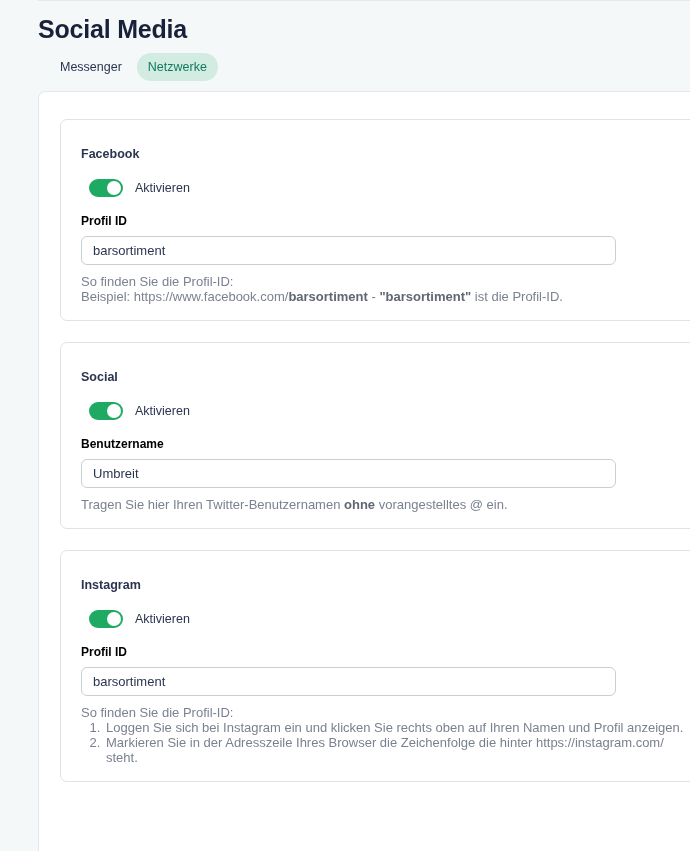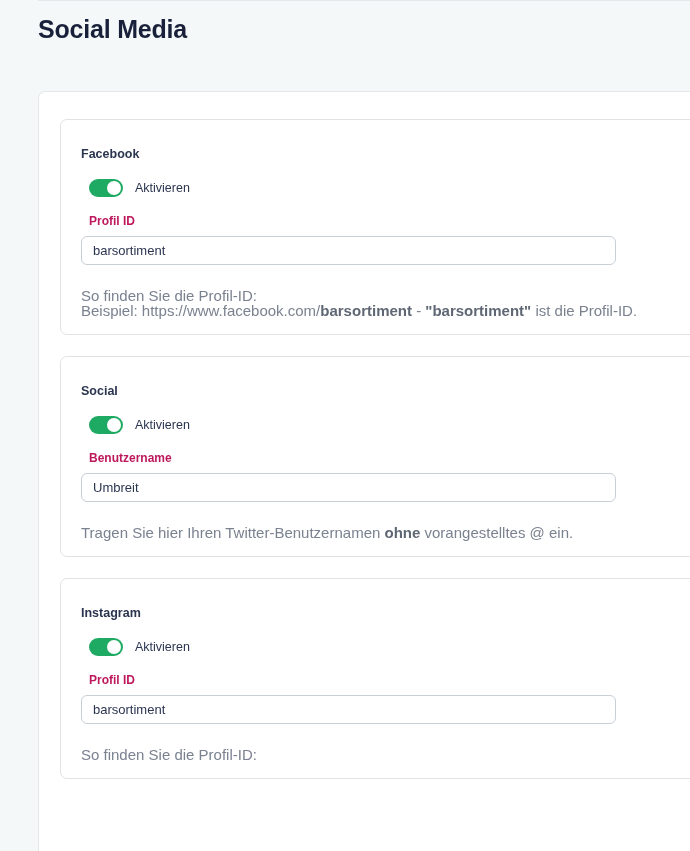--- a/index.html
+++ b/index.html
@@ -109,42 +109,42 @@
     background: #ffffff;
   }
   .toggle-label {
     font-size: 12.5px;
     color: #2b3550;
     line-height: 16px;
   }
   .field-label {
     font-size: 12px;
     font-weight: bold;
-    color: #be185d;
+    color: #000000;
     line-height: 15px;
-    margin: 0 0 7px 8px;
+    margin: 0 0 7px 0;
   }
   .text-input {
     display: block;
     width: 535px;
     height: 29px;
     padding: 5px 11px;
     font-family: "Liberation Sans", sans-serif;
     font-size: 13px;
     color: #2b3550;
     background: #ffffff;
     border: 1px solid #c9cfd6;
     border-radius: 6px;
     outline: none;
   }
   .help {
-    font-size: 15px;
+    font-size: 13px;
     line-height: 15px;
     color: #7a8290;
-    margin-top: 23px;
+    margin-top: 9px;
   }
   .help .intro { margin: 0; }
   .help ol {
     margin: 0;
     padding-left: 23px;
   }
   .help ol li {
     margin: 0;
     padding-left: 2px;
   }
@@ -153,20 +153,24 @@
 </style>
 </head>
 <body>
 
 <div class="page">
 
   <div class="top-rule"></div>
 
   <div class="header">
     <h1 class="page-title">Social Media</h1>
+    <div class="tabs">
+      <div class="tab">Messenger</div>
+      <div class="tab active">Netzwerke</div>
+    </div>
   </div>
 
   <div class="outer-panel">
 
     <div class="net-card">
       <div class="net-name">Facebook</div>
       <div class="toggle-row">
         <div class="toggle">
           <div class="knob"></div>
         </div>
@@ -200,17 +204,21 @@
       <div class="toggle-row">
         <div class="toggle">
           <div class="knob"></div>
         </div>
         <span class="toggle-label">Aktivieren</span>
       </div>
       <div class="field-label">Profil ID</div>
       <input class="text-input" type="text" value="barsortiment" style="">
       <div class="help">
         <p class="intro">So finden Sie die Profil-ID:</p>
+        <ol>
+          <li>Loggen Sie sich bei Instagram ein und klicken Sie rechts oben auf Ihren Namen und Profil anzeigen.</li>
+          <li>Markieren Sie in der Adresszeile Ihres Browser die Zeichenfolge die hinter https://instagram.com/ steht.</li>
+        </ol>
       </div>
     </div>
 
   </div>
 </div>
 
 </body></html>

